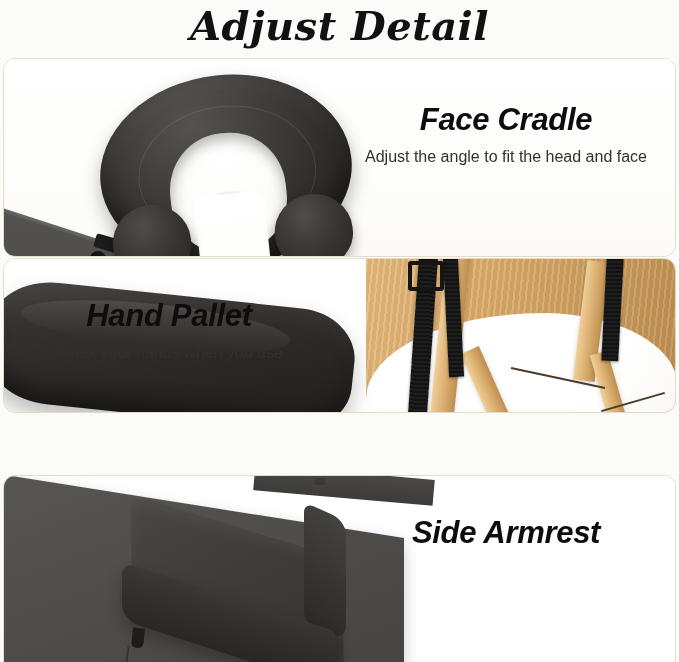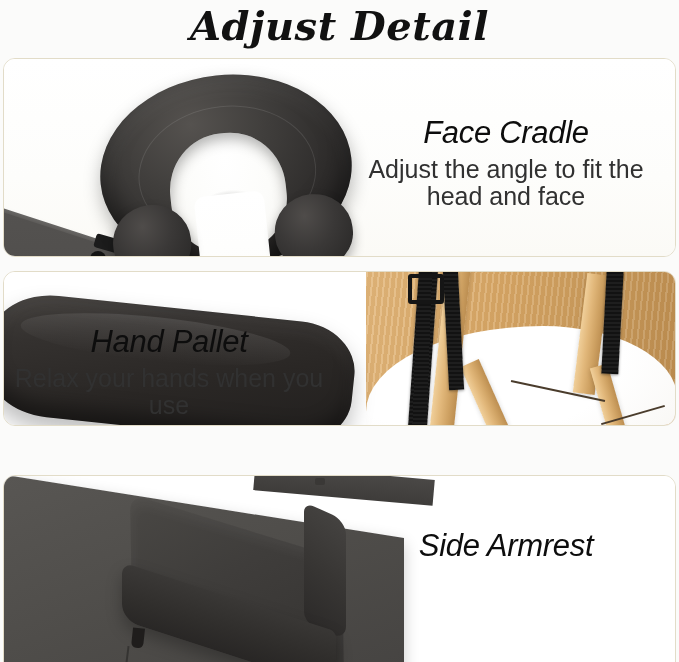--- a/index.html
+++ b/index.html
@@ -38,48 +38,48 @@
     position: absolute;
     left: 3px;
     width: 673px;
     background: #ffffff;
     border: 1px solid #e2dcc8;
     border-radius: 12px;
     overflow: hidden;
     box-sizing: border-box;
   }
   .panel-1 { top: 58px;  height: 199px; }
-  .panel-2 { top: 271px; height: 155px; }
+  .panel-2 { top: 258px; height: 155px; }
   .panel-3 { top: 475px; height: 236px; }
 
   
   .text-block {
     position: absolute;
     z-index: 6;
     text-align: center;
     color: #1a1a1a;
   }
   .text-right { right: 10px; width: 318px; }
   .text-left  { left: 6px;  width: 318px; }
 
   .feature-title {
     font-family: "Liberation Sans", sans-serif;
     font-style: italic;
-    font-weight: 400;
+    font-weight: 700;
     font-size: 31px;
     line-height: 38px;
     letter-spacing: -0.3px;
     color: #0d0d0d;
-    margin: 13px 0 4px 0;
+    margin: 0 0 4px 0;
     white-space: nowrap;
   }
   .feature-desc {
     font-family: "Liberation Sans", sans-serif;
     font-weight: 300;
-    font-size: 25px;
+    font-size: 16px;
     line-height: 27px;
     color: #313131;
     margin: 0;
   }
 
   .tb-1 { top: 42px; }
   .tb-2 { top: 38px; }
   .tb-3 { top: 38px; }
 
   

